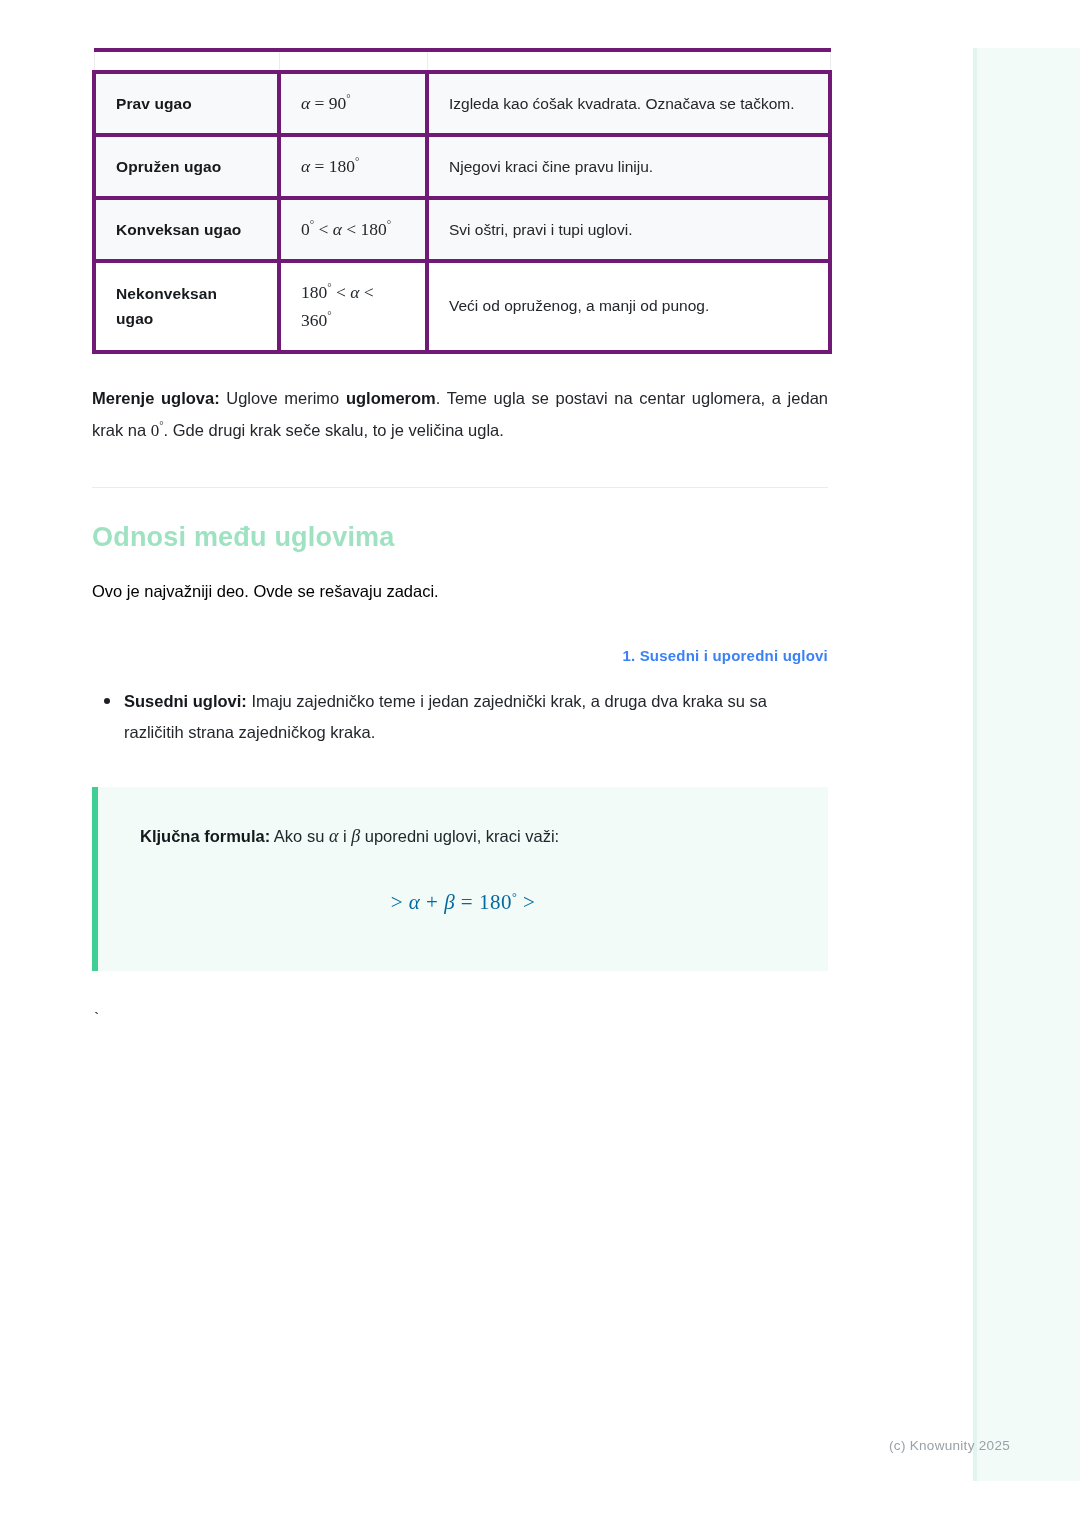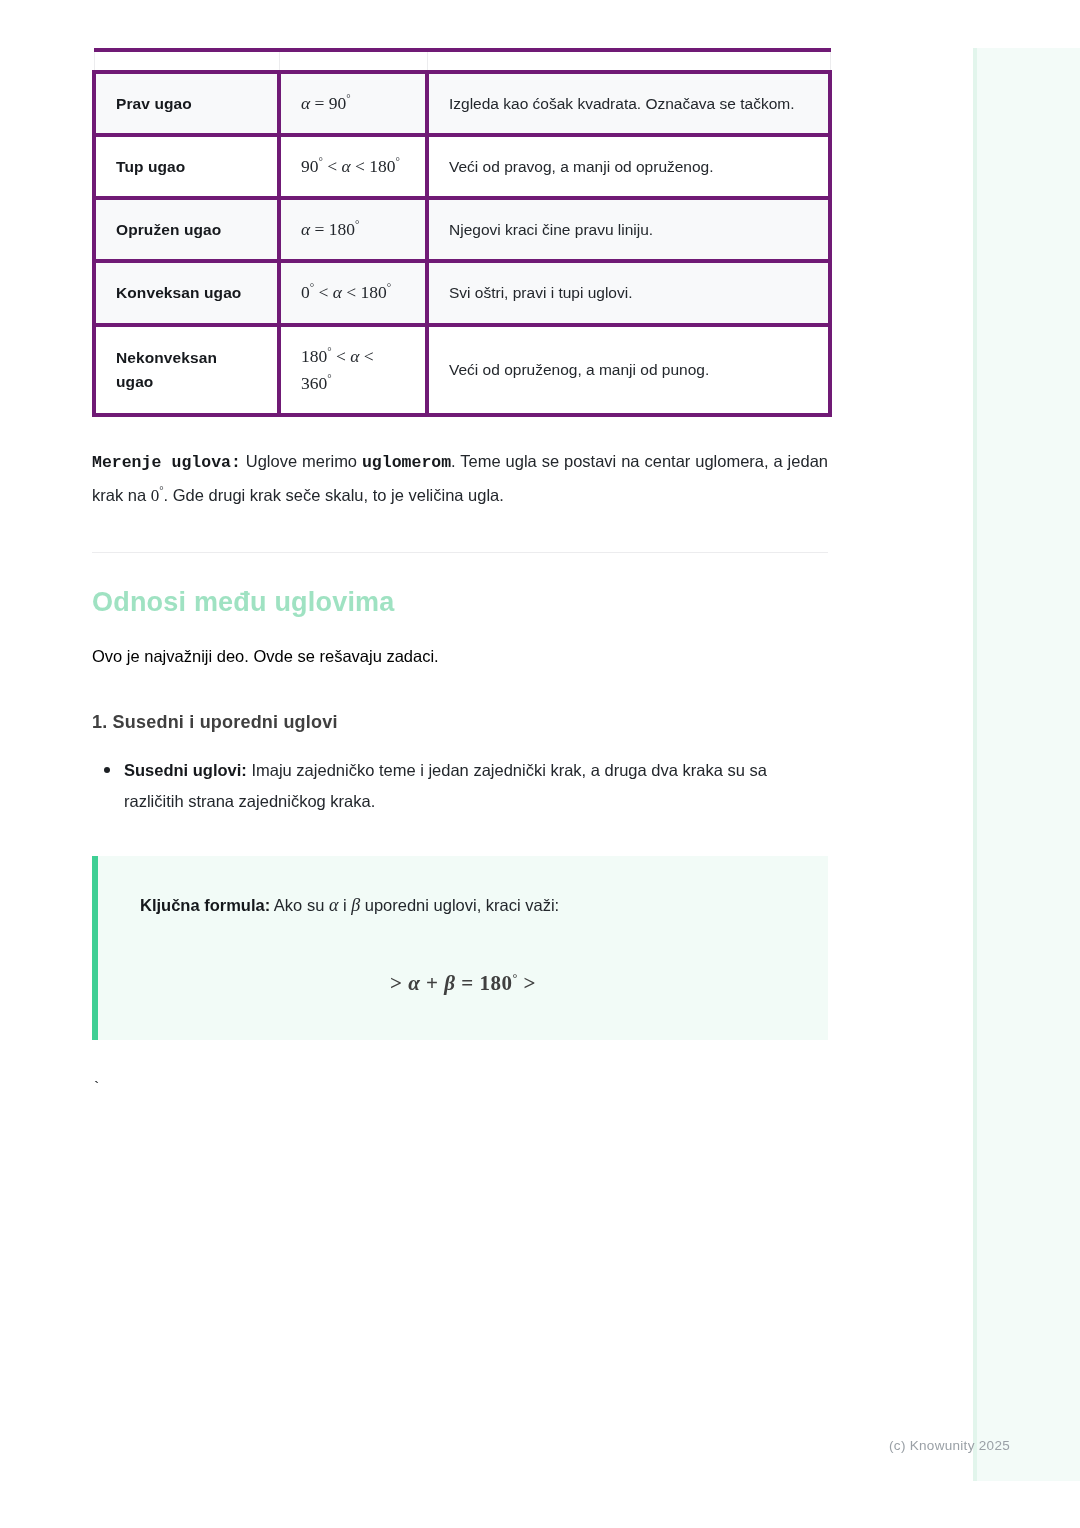--- a/index.html
+++ b/index.html
@@ -91,43 +91,44 @@
   }
 
   
   .para {
     margin: 28px 0 0 0;
     font-size: 16.5px;
     line-height: 1.95;
     color: #23272c;
     text-align: justify;
   }
-  .para b { font-weight: 700; color: #15181c; font-family: Liberation Mono, monospace; }
+  .para b { font-weight: 700; color: #15181c; }
   .m { font-family: "Liberation Serif","DejaVu Serif",serif; font-size: 17px; }
   .m .deg { font-size: 11px; vertical-align: super; }
 
   hr.rule {
     border: none;
     border-top: 1px solid #ececee;
     margin: 40px 0 0 0;
   }
 
   h2.sec-title {
     margin: 34px 0 0 0;
     font-size: 27px;
     font-weight: 700;
     letter-spacing: .2px;
     color: #9fe2c2;
   }
   h3.sub-title {
     margin: 40px 0 0 0;
-    font-size: 18px;
+    font-size: 15px;
     font-weight: 600;
     letter-spacing: .2px;
-    color: #404040;
+    color: #3b82f6;
+    text-align: right;
   }
   p.lead {
     margin: 24px 0 0 0;
     font-size: 16.5px;
     line-height: 1.8;
     color: #000000;
   }
 
   
   ul.bullets {
@@ -170,27 +171,26 @@
     line-height: 1.7;
     color: #23272c;
   }
   .callout-text b { font-weight: 700; color: #15181c; }
   .callout-text .mvar {
     font-family: "Liberation Serif","DejaVu Serif",serif;
     font-style: italic;
     font-size: 18px;
   }
   .formula {
-    margin-top: 50px;
+    margin-top: 38px;
     text-align: center;
     font-family: "Liberation Serif","DejaVu Serif",serif;
     font-size: 21px;
-    color: #404040;
+    color: #0369a1;
     letter-spacing: .5px;
-    font-weight: bold;
   }
   .formula .mvar { font-style: italic; }
   .formula .deg { font-size: 12px; vertical-align: super; }
 
   .stray-tick {
     margin: 40px 0 0 0;
     font-family: "Liberation Mono","DejaVu Sans Mono",monospace;
     font-size: 15px;
     color: #1c2024;
     height: 18px;
@@ -225,25 +225,20 @@
       <tr class="spacer-row">
         <td></td>
         <td></td>
         <td></td>
       </tr>
     <tr class="shaded">
           <td class="cell-name">Prav ugao</td>
           <td class="cell-value"><span class="mvar">α</span> = 90<span class="deg">°</span></td>
           <td class="cell-desc">Izgleda kao ćošak kvadrata. Označava se tačkom.</td>
         </tr>
-        <tr class="plain">
-          <td class="cell-name">Tup ugao</td>
-          <td class="cell-value">90<span class="deg">°</span> &lt; <span class="mvar">α</span> &lt; 180<span class="deg">°</span></td>
-          <td class="cell-desc">Veći od pravog, a manji od opruženog.</td>
-        </tr>
         <tr class="shaded">
           <td class="cell-name">Opružen ugao</td>
           <td class="cell-value"><span class="mvar">α</span> = 180<span class="deg">°</span></td>
           <td class="cell-desc">Njegovi kraci čine pravu liniju.</td>
         </tr>
         <tr class="shaded">
           <td class="cell-name">Konveksan ugao</td>
           <td class="cell-value">0<span class="deg">°</span> &lt; <span class="mvar">α</span> &lt; 180<span class="deg">°</span></td>
           <td class="cell-desc">Svi oštri, pravi i tupi uglovi.</td>
         </tr>

